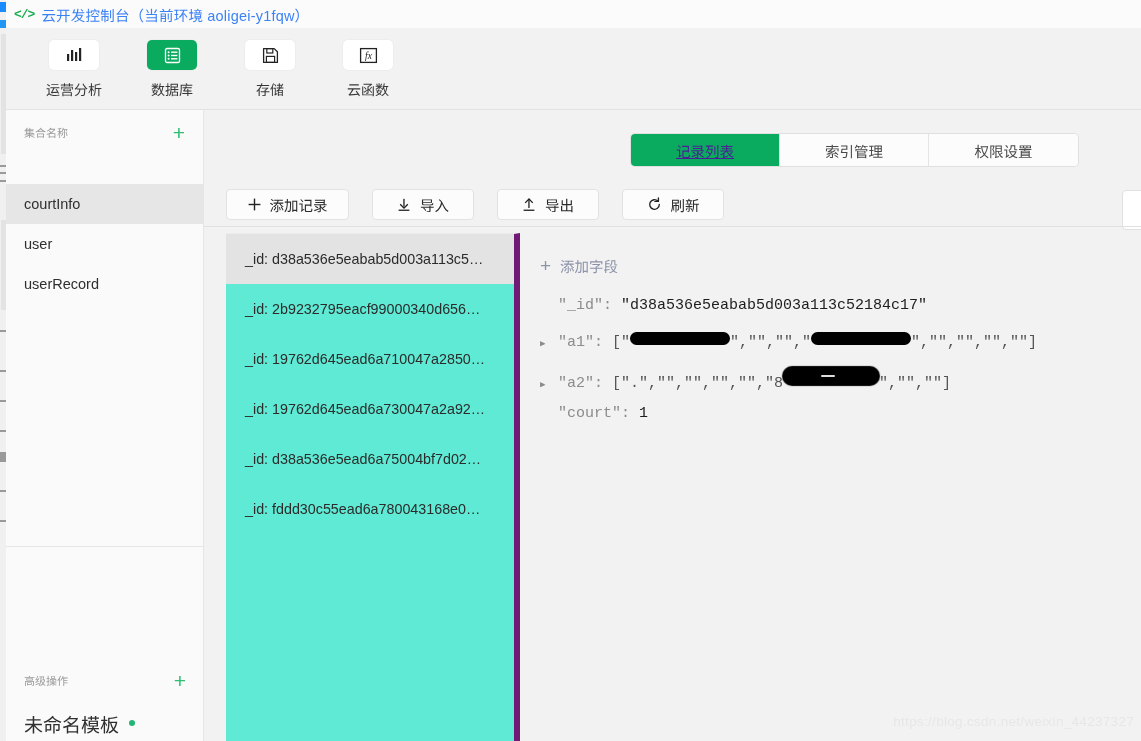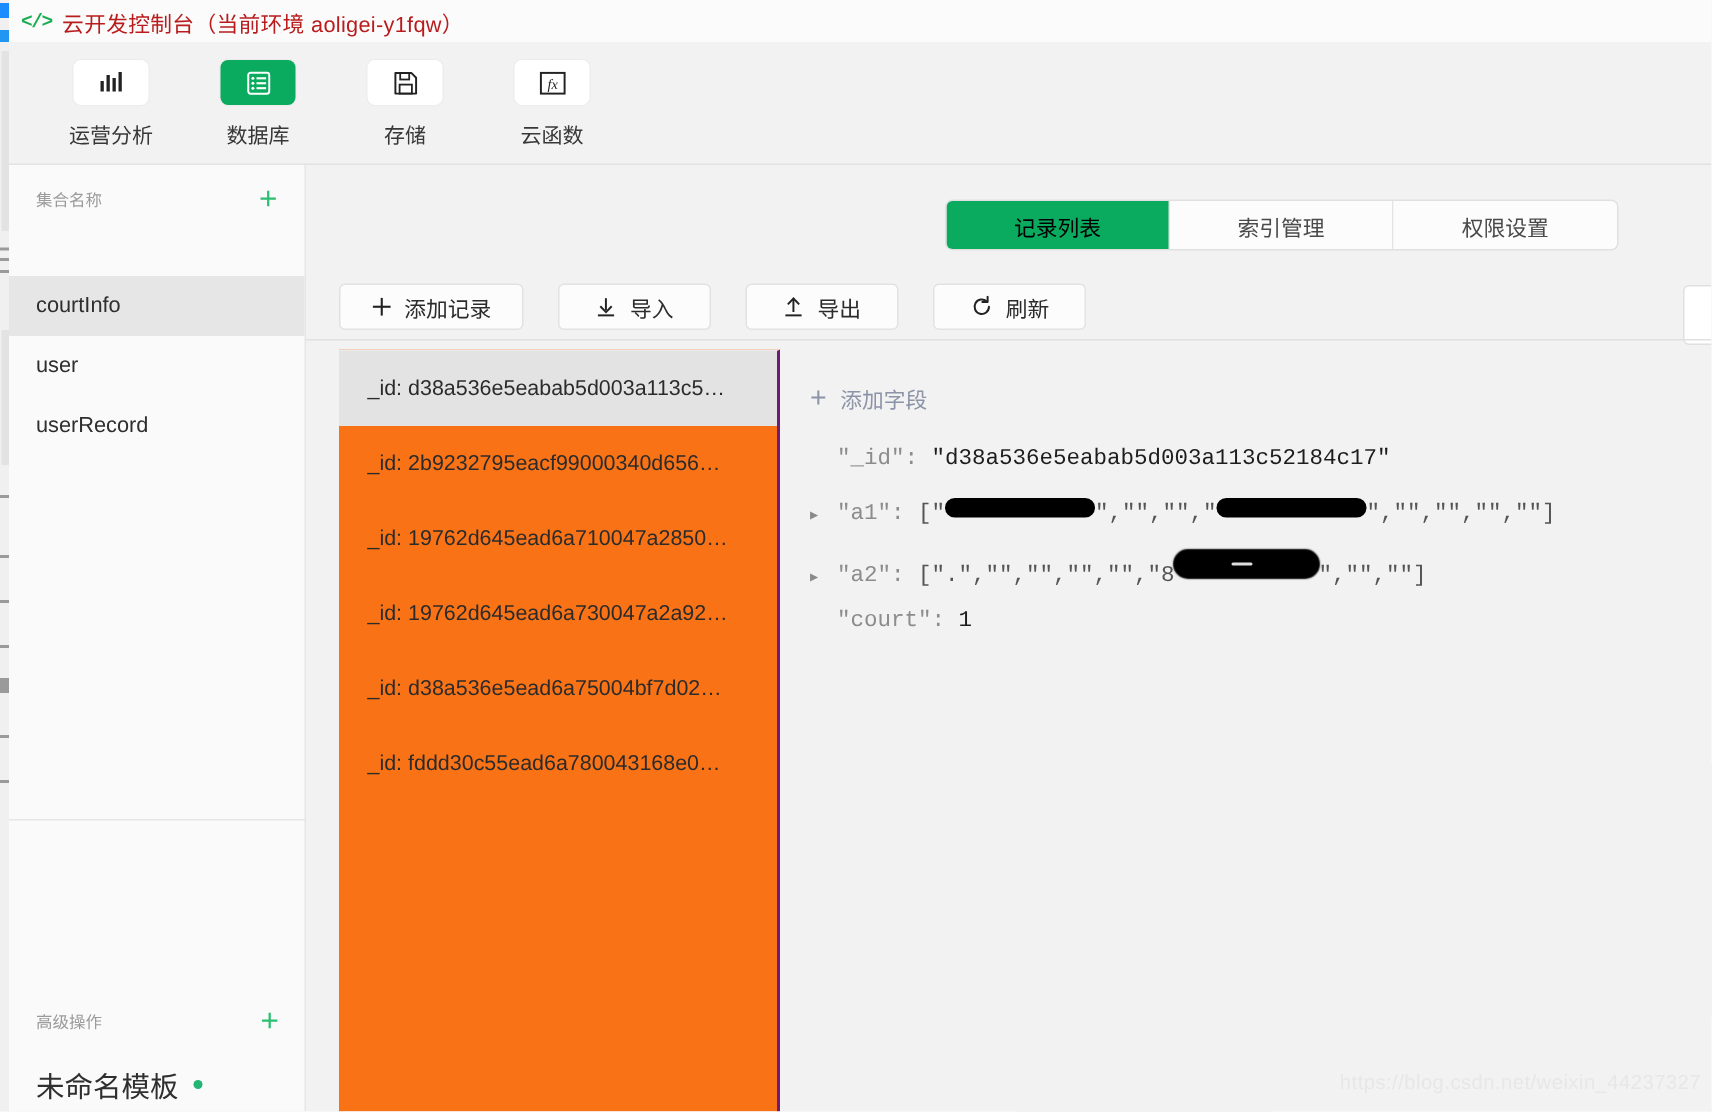--- a/index.html
+++ b/index.html
@@ -56,21 +56,21 @@
   .titlebar .code-icon {
     color: #1aad52;
     font-size: 13px;
     font-family: "Liberation Mono", "DejaVu Sans Mono", monospace;
     font-weight: bold;
     margin-right: 7px;
     letter-spacing: -1px;
   }
   .titlebar .title-text {
     font-size: 14.5px;
-    color: #b91c1c;
+    color: #3b82f6;
     letter-spacing: .2px;
   }
 
   
   .navbar {
     position: absolute; left: 6px; top: 28px;
     width: 1135px; height: 82px;
     background: #f2f2f2;
     border-bottom: 1px solid #e2e2e2;
     display: flex; align-items: flex-start;
@@ -164,21 +164,21 @@
   .tabbtn {
     width: 149px; height: 32px;
     display: flex; align-items: center; justify-content: center;
     font-size: 14.5px;
     background: #fcfcfc;
     color: #4a4a4a;
     border-right: 1px solid #e4e4e4;
     cursor: pointer;
   }
   .tabbtn:last-child { border-right: none; }
-  .tabbtn.active { background: #0bab5f; color: #000000; }
+  .tabbtn.active { background: #0bab5f; color: #4c1d95; text-decoration: underline; }
 
   .right-stub {
     position: absolute; right: -11px; top: 80px;
     width: 30px; height: 40px;
     background: #fff;
     border: 1px solid #e0e0e0;
     border-radius: 4px;
   }
 
   .toolbar-divider {
@@ -202,22 +202,22 @@
     gap: 9px;
     font-size: 14.5px; color: #2b2b2b;
     cursor: pointer;
   }
   .tbtn.wide { min-width: 123px; }
 
   
   .reclist {
     position: absolute; left: 22px; top: 123px;
     width: 294px; height: 508px;
-    background: #f97316;
-    border-right: 2px solid #701a75;
+    background: #5eead4;
+    border-right: 6px solid #701a75;
     border-top: 1px solid #ececec;
     overflow: hidden;
   }
   .recitem {
     height: 50px;
     display: flex; align-items: center;
     padding-left: 19px; padding-right: 8px;
     font-size: 14.3px;
     color: #2b2b2b;
     white-space: nowrap; overflow: hidden;

